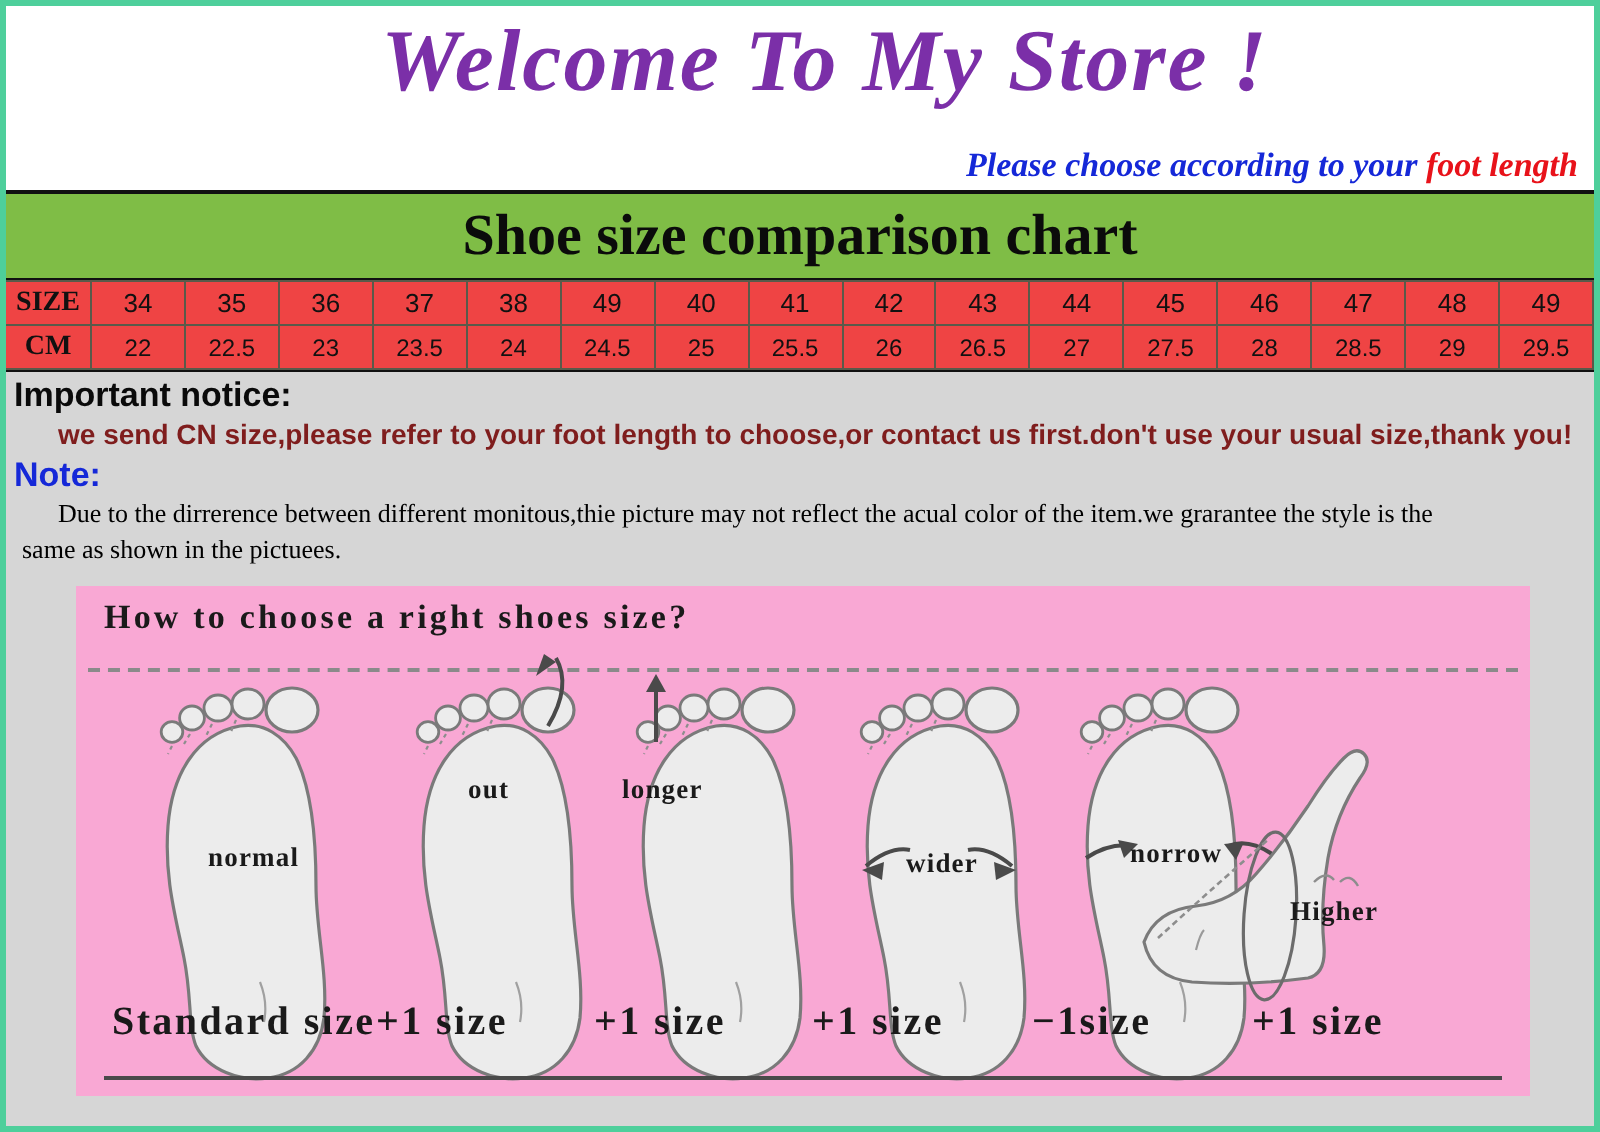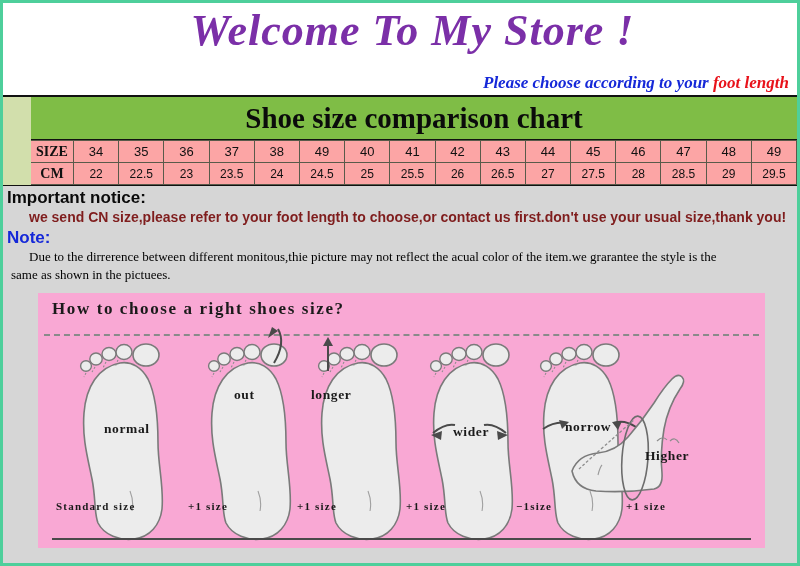--- a/index.html
+++ b/index.html
@@ -45,39 +45,38 @@
     white-space:nowrap;
   }
   .sub-blue{color:#1528d8;}
   .sub-red{color:#e8121a;}
 
   
   .chart-wrap{
     border-top:2px solid #111;
     border-bottom:1px solid #111;
     background:#d2dfac;
-    padding-left:28px;
   }
   .chart-title{
     background:#7fbd46;
     text-align:center;
     font-family:"Liberation Serif", serif;
     font-weight:bold;
     font-size:29px;
     line-height:42px;
     height:42px;
     color:#0b0b0b;
     border-bottom:1px solid #111;
     white-space:nowrap;
   }
   table.size-table{
     width:100%;
     border-collapse:collapse;
     table-layout:fixed;
-    background:#fca5a5;
+    background:#ef4444;
   }
   table.size-table td{
     border:1px solid #5a5a4a;
     text-align:center;
     font-family:"Liberation Sans", sans-serif;
     font-size:13px;
     height:21px;
     color:#111;
     padding:0;
   }
@@ -149,21 +148,21 @@
     position:absolute;
     left:6px;right:6px;top:41px;
     border-top:2px dashed #8a8a8a;
     height:0;
   }
   .foot-svg{position:absolute;left:0;top:0;}
   .cap{
     position:absolute;
     font-family:"Liberation Serif", serif;
     font-weight:bold;
-    font-size:11px;
+    font-size:20px;
     letter-spacing:1.2px;
     color:#1a1a1a;
     white-space:nowrap;
   }
   .inner-label{
     position:absolute;
     font-family:"Liberation Serif", serif;
     font-weight:bold;
     font-size:13.5px;
     letter-spacing:0.6px;

